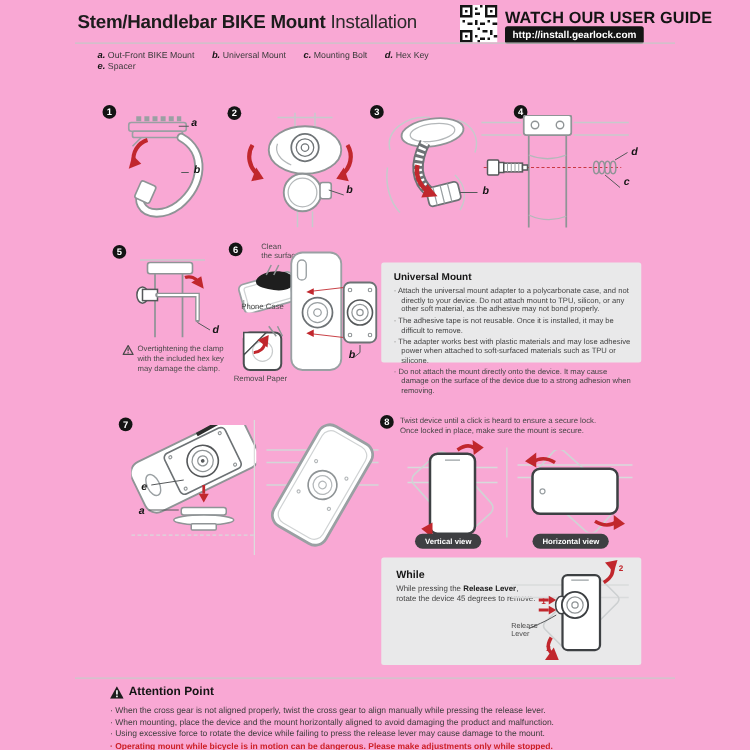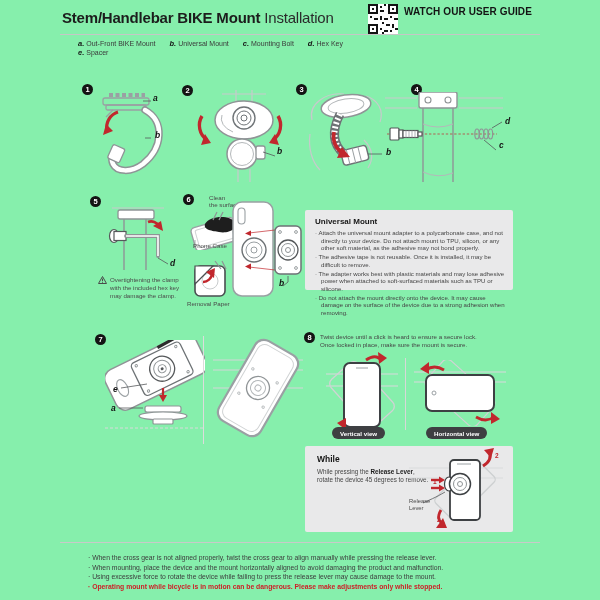--- a/index.html
+++ b/index.html
@@ -1,23 +1,23 @@
 <!DOCTYPE html>
 <html><head>
 <meta charset="utf-8">
 <style>
   * { margin:0; padding:0; box-sizing:border-box; }
   html,body { width:600px; height:600px; background:#fff; }
   body { font-family:"Liberation Sans", sans-serif; color:#2b2b2b; }
-  #page { position:relative; width:600px; height:600px; background:#86efac; overflow:hidden; }
+  #page { position:relative; width:600px; height:600px; background:#f9a8d4; overflow:hidden; }
   .abs { position:absolute; }
   .title { font-size:15px; letter-spacing:-0.2px; color:#1c1c1c; }
   .title b { font-weight:800; }
   .title .light { font-weight:400; color:#2a2a2a; }
-  .guide { font-size:10px; font-weight:800; color:#141414; letter-spacing:0.1px; }
+  .guide { font-size:13px; font-weight:800; color:#141414; letter-spacing:0.1px; }
   .urlbox { background:#141414; color:#fff; font-size:8px; font-weight:700; padding:2px 6px 3px; border-radius:2px; display:inline-block; }
   .hline { background:#c6c6c6; height:1px; }
   .vline { background:#dcdcdc; width:1px; }
   .parts { display:flex; gap:14px; font-size:7px; color:#3a3a3a; }
   .parts .item { display:flex; gap:2px; align-items:baseline; }
   .pkey { font-weight:800; font-style:italic; font-size:7.5px; color:#141414; }
   .badge { width:11px; height:11px; border-radius:50%; background:#141414; color:#fff; font-size:7.5px;
            font-weight:700; display:flex; align-items:center; justify-content:center; }
   .letter { font-weight:800; font-style:italic; font-size:8.5px; color:#141414; }
   .cap { font-size:6.2px; color:#4a4a4a; }
@@ -76,20 +76,23 @@
         <rect x="24" y="20" width="2" height="4"></rect>
       <rect x="12" y="24" width="2" height="2"></rect>
         <rect x="16" y="26" width="4" height="2"></rect>
         <rect x="22" y="26" width="2" height="2"></rect>
       <rect x="27" y="24" width="3" height="2"></rect>
         <rect x="14" y="28" width="2" height="2"></rect>
     </g>
   </svg>
 
   <div class="abs guide" style="left:404px; top:6px;">WATCH OUR USER GUIDE</div>
+  <div class="abs" style="left:404px; top:17px;">
+    <span class="urlbox">http://install.gearlock.com</span>
+  </div>
 
   <div class="abs hline" style="left:60px; top:34px; width:480px;"></div>
 
   <div class="abs parts" style="left:78px; top:39px;">
     <span class="item">
         <span class="pkey">a.</span>
         <span>Out-Front BIKE Mount</span>
       </span>
     <span class="item">
         <span class="pkey">b.</span>
@@ -405,20 +408,28 @@
     </svg>
     <span class="abs cap pre" style="left:104px; top:52px; font-size:5.8px; line-height:6.6px;">Release
 Lever</span>
     <span class="abs rnum" style="left:128px; top:32px;">1</span>
     <span class="abs rnum" style="left:190px; top:6px;">2</span>
     <span class="abs rnum" style="left:132px; top:70px;">2</span>
   </div>
 
   <div class="abs hline" style="left:60px; top:542px; width:480px; background:#c9c9c9;"></div>
   <div class="abs" style="left:88px; top:548px; width:452px;">
+    <div style="display:flex; align-items:center; gap:4px;">
+      <svg width="11" height="10" viewBox="0 0 11 10">
+        <polygon points="5.5,0 11,10 0,10" fill="#1c1c1c"></polygon>
+        <rect x="4.9" y="3.2" width="1.3" height="3.4" fill="#fff"></rect>
+        <rect x="4.9" y="7.5" width="1.3" height="1.3" fill="#fff"></rect>
+      </svg>
+      <span class="att-title">Attention Point</span>
+    </div>
     <div class="att-bullets" style="margin-top:5px;">
       <div>· When the cross gear is not aligned properly, twist the cross gear to align manually while pressing the release lever.</div>
       <div>· When mounting, place the device and the mount horizontally aligned to avoid damaging the product and malfunction.</div>
       <div>· Using excessive force to rotate the device while failing to press the release lever may cause damage to the mount.</div>
       <div class="danger">· Operating mount while bicycle is in motion can be dangerous. Please make adjustments only while stopped.</div>
     </div>
   </div>
 
 </div>
 

